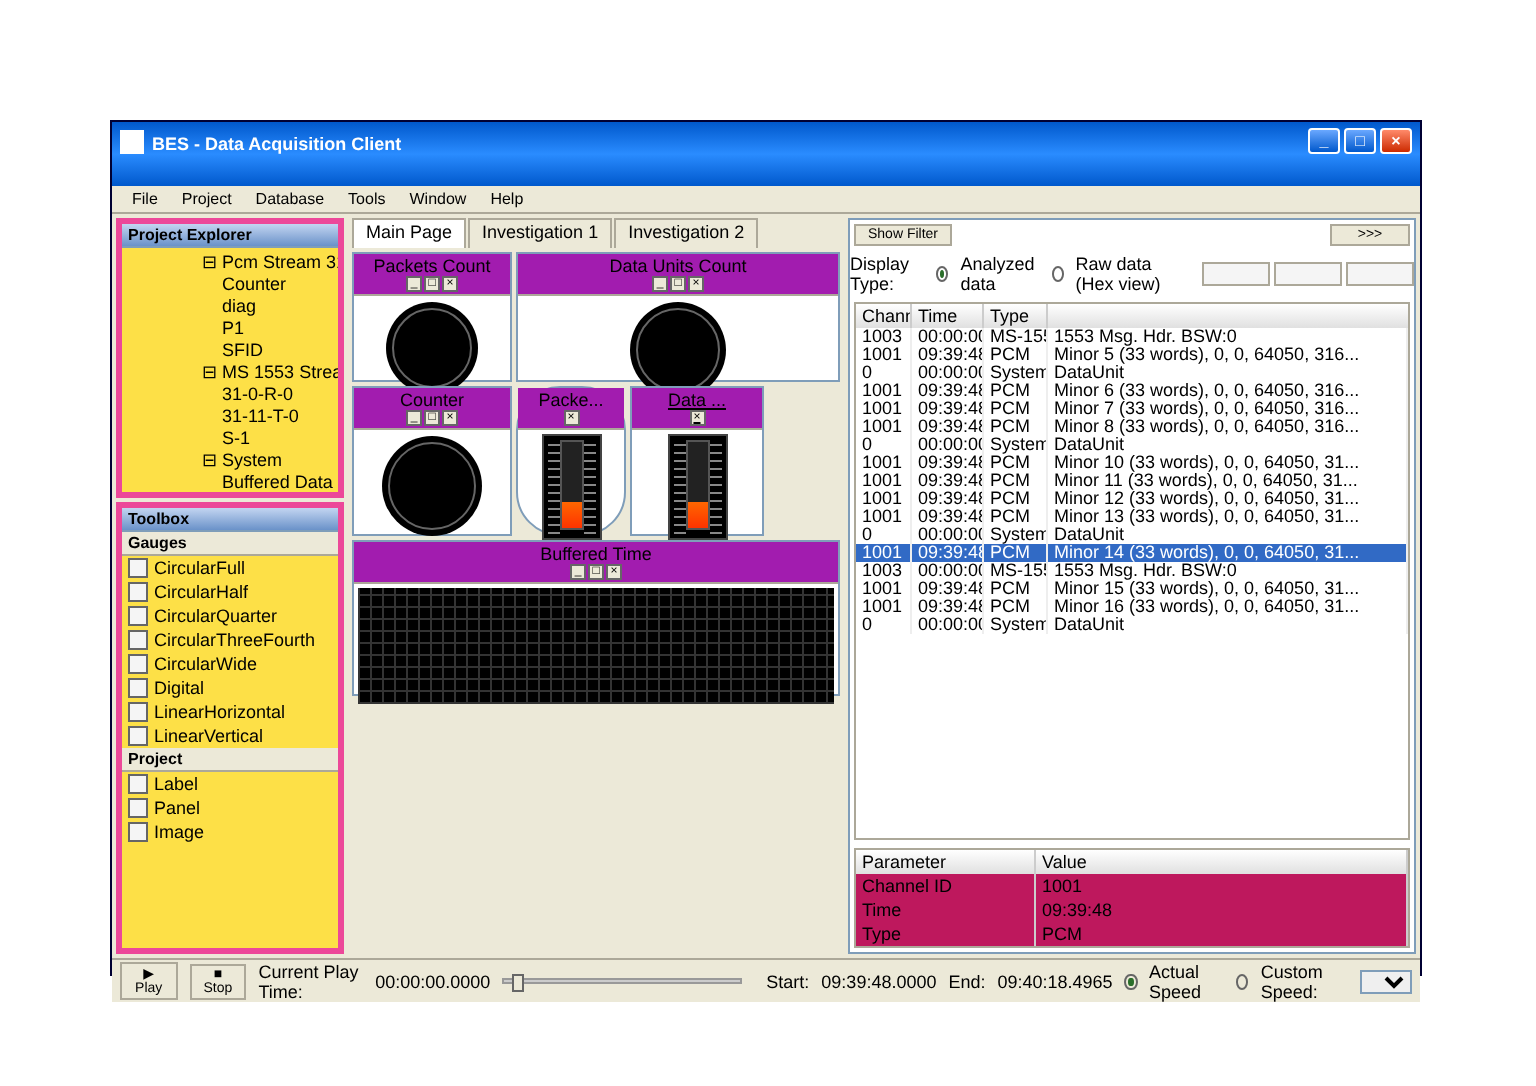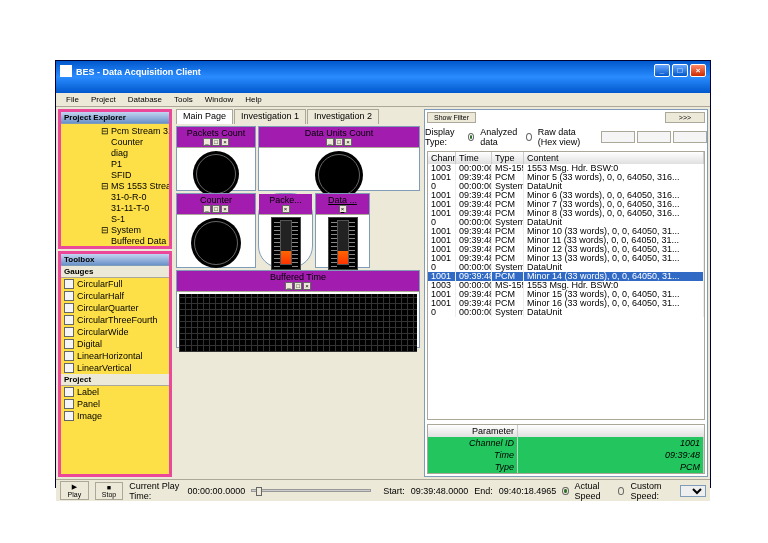--- a/index.html
+++ b/index.html
@@ -50,22 +50,22 @@
 .grid { border: 1px solid #aca899; margin: 2px; font-size: 7px; }
 .gridhead { display: flex; background: linear-gradient(180deg, #fff, #e0e0e0); }
 .gridhead div { padding: 1px 3px; border-right: 1px solid #ccc; overflow: hidden; }
 .gridrow { display: flex; }
 .gridrow div { padding: 0 3px; border-right: 1px solid #eee; overflow: hidden; white-space: nowrap; line-height: 9px; }
 .gridrow.sel { background: #316ac5; color: #fff; }
 .c1 { width: 28px; } .c2 { width: 36px; } .c3 { width: 32px; } .c4 { flex: 1; }
 .paramgrid { border: 1px solid #aca899; margin: 2px; font-size: 7px; }
 .paramrow { display: flex; }
 .paramrow.h { background: linear-gradient(180deg, #fff, #e0e0e0); }
-.paramrow.g { background: #22c55e; font-style: italic; }
-.paramrow div { padding: 1px 3px; border-right: 1px solid #ccc; text-align: right; }
+.paramrow.g { background: #be185d; }
+.paramrow div { padding: 1px 3px; border-right: 1px solid #ccc; }
 .pc1 { width: 90px; } .pc2 { flex: 1; }
 .playbar { height: 22px; background: #ece9d8; border-top: 1px solid #aca899; display: flex; align-items: center; padding: 0 4px; gap: 6px; font-size: 7px; }
 .playbar button { font-size: 7px; padding: 1px 6px; border: 1px solid #aca899; background: #ece9d8; cursor: pointer; }
 .slider { flex: 0 0 120px; height: 3px; background: #ccc; position: relative; border: 1px solid #999; }
 .slider .thumb { position: absolute; left: 4px; top: -3px; width: 6px; height: 9px; background: #ece9d8; border: 1px solid #666; }
 .taskbar { position: absolute; left: 0; right: 0; bottom: 0; height: 22px; background: linear-gradient(180deg, #3a8cff 0%, #1858c5 50%, #3a8cff 100%); display: flex; align-items: center; }
 .startbtn { height: 100%; padding: 0 10px 0 4px; background: linear-gradient(180deg, #4ad24a 0%, #1a8a1a 100%); color: #fff; font-weight: bold; font-style: italic; font-size: 10px; display: flex; align-items: center; border-radius: 0 8px 8px 0; cursor: pointer; }
 .taskitems { display: flex; gap: 1px; padding: 0 4px; flex: 1; }
 .taskitem { height: 18px; padding: 0 4px; background: linear-gradient(180deg, #5a9aee, #2a6acc); color: #fff; font-size: 7px; display: flex; align-items: center; border-radius: 2px; cursor: pointer; max-width: 42px; overflow: hidden; white-space: nowrap; }
 .tray { background: linear-gradient(180deg, #1aa8ff, #0a70cc); height: 100%; padding: 0 6px; display: flex; align-items: center; color: #fff; font-size: 8px; gap: 4px; }
@@ -211,21 +211,21 @@
         </div>
         <div class="gaugebox" style="width:55px;height:75px;text-align:center;border-radius:22px;">
           <div class="hd">
               <span>Packe...</span>
               <div class="wb">
                 <span>×</span>
               </div>
             </div>
           <div class="lvbox"><span class="lvscale"></span><div class="lvbar" style="display:inline-block;"></div><span class="lvscale"></span></div>
         </div>
-        <div class="gaugebox" style="width:55px;height:75px;text-align:center;text-decoration:underline;">
+        <div class="gaugebox" style="width:67px;height:75px;text-align:center;text-decoration:underline;">
           <div class="hd">
               <span>Data ...</span>
               <div class="wb">
                 <span>×</span>
               </div>
             </div>
           <div class="lvbox"><span class="lvscale"></span><div class="lvbar" style="display:inline-block;"></div><span class="lvscale"></span></div>
         </div>
       </div>
       <div class="gaugebox" style="height:78px;">
@@ -258,21 +258,20 @@
               <div class="combo"></div>
               <div class="combo"></div>
               <div class="combo"></div>
             </div>
         </div>
         <div class="grid" id="msggrid" style="flex:1;overflow:hidden;">
             <div class="gridhead">
               <div class="c1">Channel</div>
               <div class="c2">Time</div>
               <div class="c3">Type</div>
-              <div class="c4">Content</div>
             </div>
             <div class="gridrow">
               <div class="c1">1003</div>
               <div class="c2">00:00:00</div>
               <div class="c3">MS-1553</div>
               <div class="c4">1553 Msg. Hdr. BSW:0</div>
             </div>
             <div class="gridrow">
               <div class="c1">1001</div>
               <div class="c2">09:39:48</div>
@@ -366,20 +365,21 @@
             <div class="gridrow">
               <div class="c1">0</div>
               <div class="c2">00:00:00</div>
               <div class="c3">System</div>
               <div class="c4">DataUnit</div>
             </div>
           </div>
         <div class="paramgrid" id="paramgrid">
             <div class="paramrow h">
               <div class="pc1">Parameter</div>
+              <div class="pc2">Value</div>
             </div>
             <div class="paramrow g">
               <div class="pc1">Channel ID</div>
               <div class="pc2">1001</div>
             </div>
             <div class="paramrow g">
               <div class="pc1">Time</div>
               <div class="pc2">09:39:48</div>
             </div>
             <div class="paramrow g">

